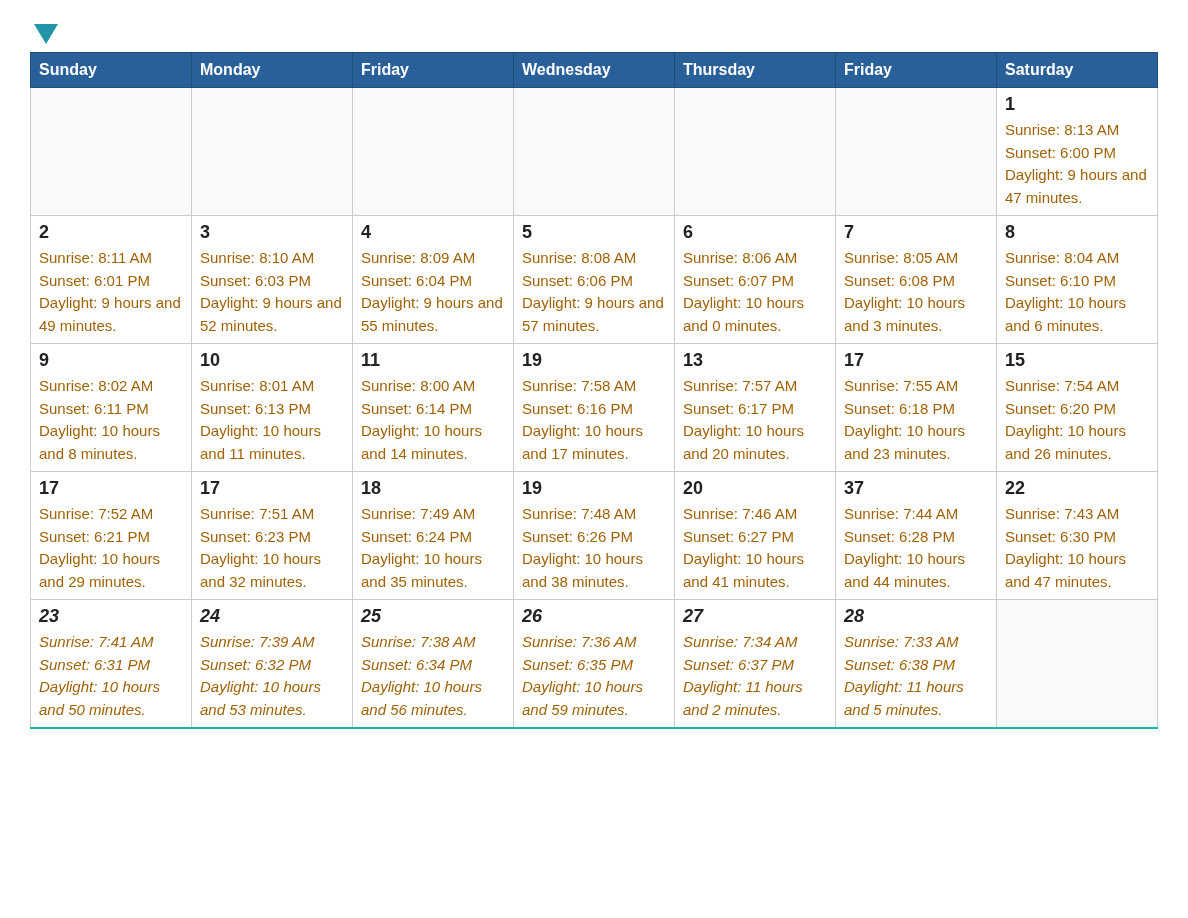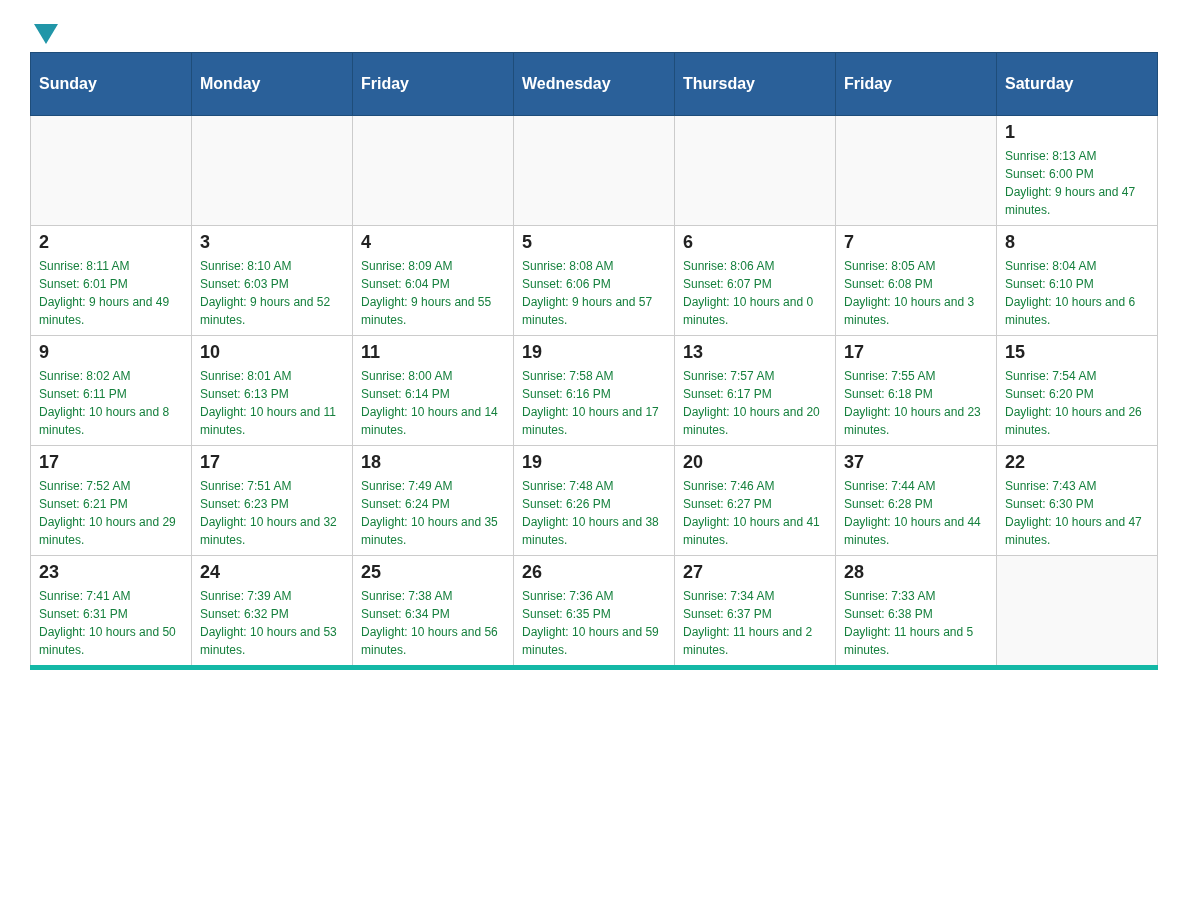--- a/index.html
+++ b/index.html
@@ -61,21 +61,21 @@
     table {
       width: 100%;
       border-collapse: collapse;
       margin-top: 10px;
     }
     th {
       background-color: #2a6099;
       color: #fff;
       font-size: 16px;
       font-weight: bold;
-      padding: 22px 8px;
+      padding: 8px 8px;
       text-align: left;
       border: 1px solid #1e4d7a;
     }
     td {
       width: 14.28%;
       vertical-align: top;
       border: 1px solid #ccc;
       padding: 6px 8px;
       font-size: 13px;
       color: #333;
@@ -85,26 +85,27 @@
       background-color: #f9f9f9;
     }
     .day-number {
       font-size: 18px;
       font-weight: bold;
       color: #222;
       display: block;
       margin-bottom: 4px;
     }
     .day-info {
-      font-size: 12px;
-      color: #15803d;
+      font-size: 15px;
+      color: #a16207;
       line-height: 1.5;
     }
     tr:last-child td {
-      border-bottom: 5px solid #14b8a6;
+      border-bottom: 2px solid #14b8a6;
+      font-style: italic;
     }
   </style>
 </head>
 <body>
 
 <div class="header">
   <div class="logo">
     <div class="logo-top">
       <span class="logo-general"></span>
       <div class="logo-triangle"></div>

